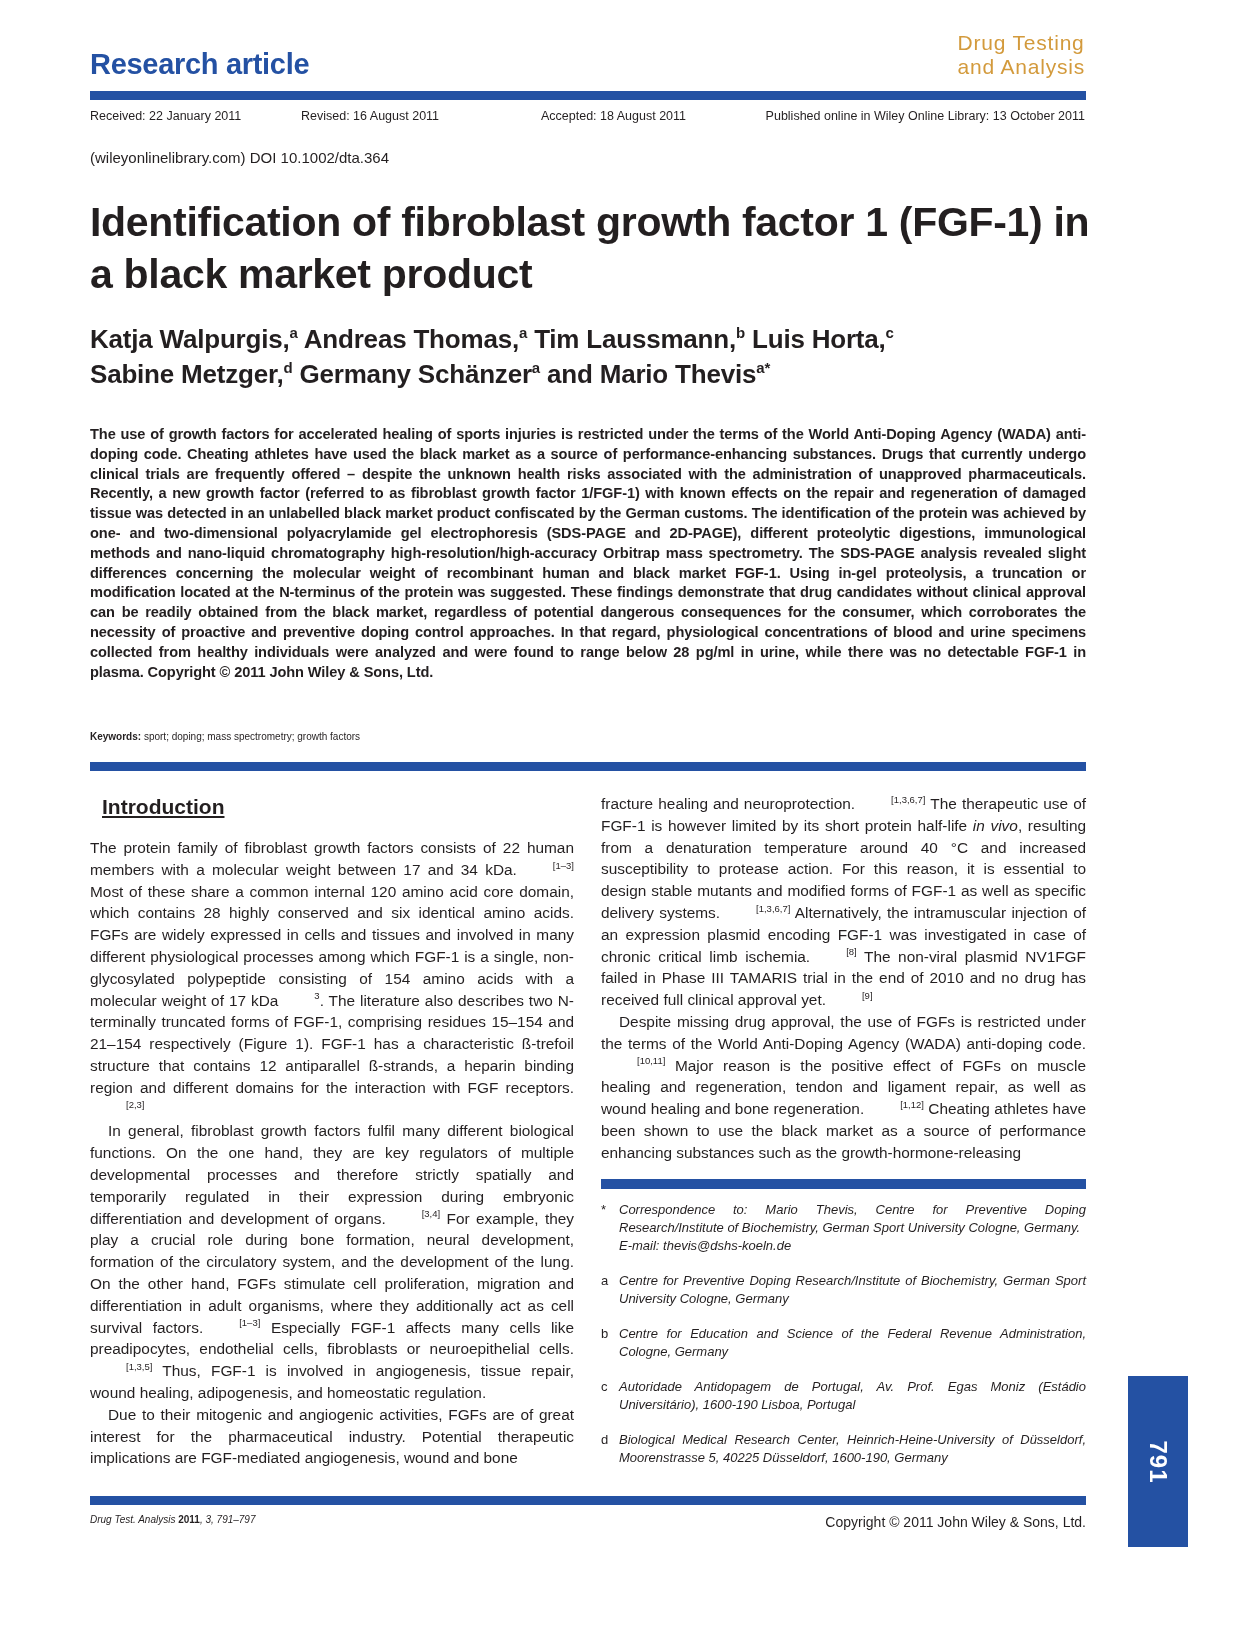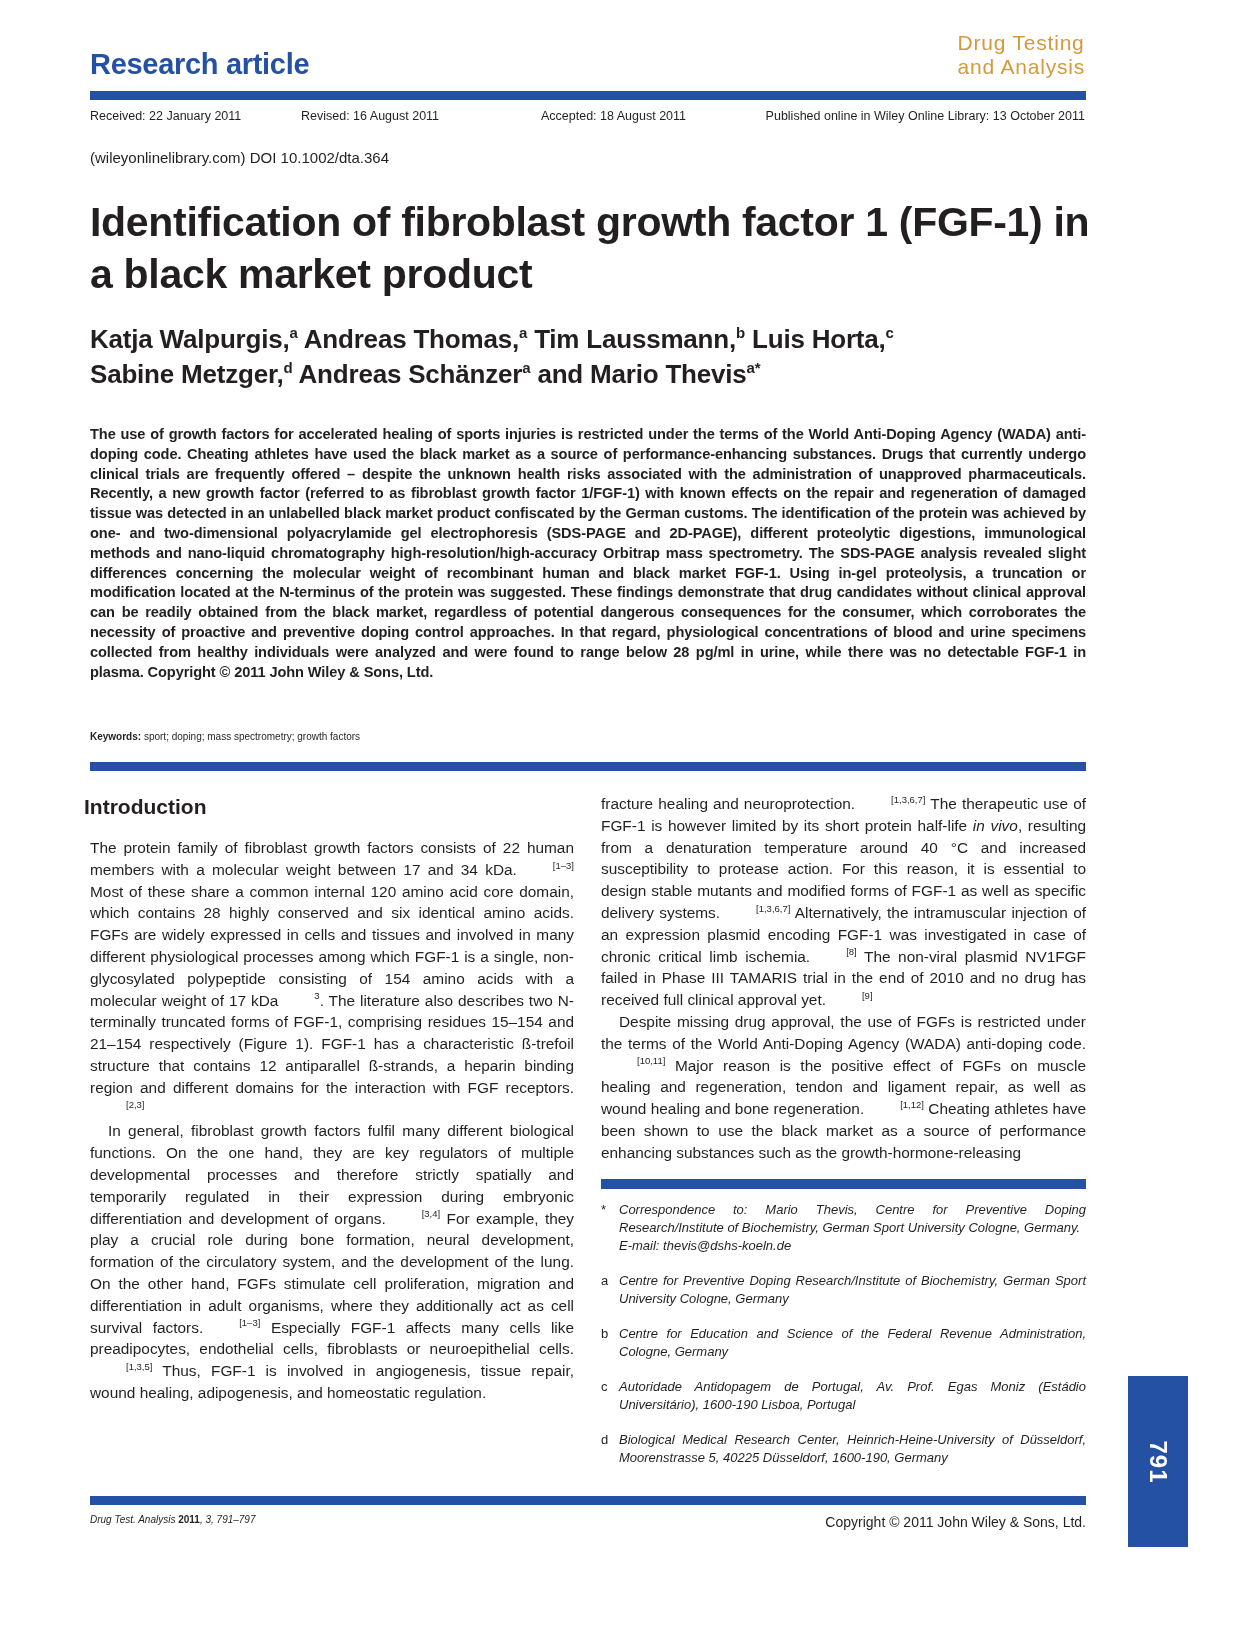--- a/index.html
+++ b/index.html
@@ -9,21 +9,21 @@
   .header-label { left: 90px; top: 48px; font-size: 29px; font-weight: bold; color: #2451a3; letter-spacing: -0.3px; }
   .journal-name { right: 156px; top: 31px; text-align: left; color: #d39a3c; font-size: 21px; line-height: 24px; letter-spacing: 0.8px; }
   .dates { top: 109px; font-size: 12.5px; color: #231f20; }
   .doi { left: 90px; top: 149px; font-size: 15px; }
   .title { left: 90px; top: 196px; width: 1000px; font-size: 41px; line-height: 52px; font-weight: bold; letter-spacing: -0.3px; }
   .authors { left: 90px; top: 322px; width: 1000px; font-size: 26px; line-height: 35px; font-weight: bold; letter-spacing: -0.2px; }
   .authors sup { font-size: 15px; vertical-align: super; line-height: 0; }
   .abstract { left: 90px; top: 425px; width: 996px; font-size: 14.6px; line-height: 19.8px; font-weight: bold; text-align: justify; letter-spacing: -0.1px; }
   .keywords { left: 90px; top: 731px; font-size: 10px; }
   .keywords b { font-weight: bold; }
-  .section-heading { left: 84px; top: 795px; font-size: 21px; font-weight: bold; }
+  .section-heading { left: 102px; top: 795px; font-size: 21px; font-weight: bold; text-decoration: underline; }
   .col { font-size: 15.4px; line-height: 21.8px; text-align: justify; }
   .col p { margin: 0; }
   .col p.indent { text-indent: 18px; }
   .col sup { font-size: 9.5px; line-height: 0; vertical-align: super; padding-left: 36px; }
   .col-left { left: 90px; top: 837px; width: 484px; }
   .col-right { left: 601px; top: 793px; width: 485px; }
   .footnotes { left: 601px; top: 1201px; width: 485px; font-size: 13px; line-height: 18px; font-style: italic; }
   .fn { display: flex; margin-bottom: 17px; }
   .fn-mark { width: 18px; flex: 0 0 18px; font-style: normal; }
   .fn-text { flex: 1; text-align: justify; }
@@ -44,33 +44,34 @@
 <div class="blue-bar" style="left:90px; top:91px; width:996px; height:9px;"></div>
 
 <div class="abs dates" style="left:90px;">Received: 22 January 2011</div>
 <div class="abs dates" style="left:301px;">Revised: 16 August 2011</div>
 <div class="abs dates" style="left:541px;">Accepted: 18 August 2011</div>
 <div class="abs dates" style="right:156px;">Published online in Wiley Online Library: 13 October 2011</div>
 
 <div class="abs doi">(wileyonlinelibrary.com) DOI 10.1002/dta.364</div>
 
 <h1 class="abs title" style="margin:0;">Identification of fibroblast growth factor 1 (FGF-1) in a black market product</h1>
-<div class="abs authors" id="authors"><span>Katja Walpurgis,</span><sup>a</sup> <span>Andreas Thomas,</span><sup>a</sup> <span>Tim Laussmann,</span><sup>b</sup> <span>Luis Horta,</span><sup>c</sup><br><span>Sabine Metzger,</span><sup>d</sup> <span>Andreas Schänzer</span><sup>a</sup> <span>and Mario Thevis</span><sup>a*</sup></div>
+<div class="abs authors" id="authors"><span>Katja Walpurgis,</span><sup>a</sup> <span>Andreas Thomas,</span><sup>a</sup> <span>Tim Laussmann,</span><sup>b</sup> <span>Luis Horta,</span><sup>c</sup><br><span>Sabine Metzger,</span><sup>d</sup> <span>Germany Schänzer</span><sup>a</sup> <span>and Mario Thevis</span><sup>a*</sup></div>
 
 <div class="abs abstract">The use of growth factors for accelerated healing of sports injuries is restricted under the terms of the World Anti-Doping Agency (WADA) anti-doping code. Cheating athletes have used the black market as a source of performance-enhancing substances. Drugs that currently undergo clinical trials are frequently offered – despite the unknown health risks associated with the administration of unapproved pharmaceuticals. Recently, a new growth factor (referred to as fibroblast growth factor 1/FGF-1) with known effects on the repair and regeneration of damaged tissue was detected in an unlabelled black market product confiscated by the German customs. The identification of the protein was achieved by one- and two-dimensional polyacrylamide gel electrophoresis (SDS-PAGE and 2D-PAGE), different proteolytic digestions, immunological methods and nano-liquid chromatography high-resolution/high-accuracy Orbitrap mass spectrometry. The SDS-PAGE analysis revealed slight differences concerning the molecular weight of recombinant human and black market FGF-1. Using in-gel proteolysis, a truncation or modification located at the N-terminus of the protein was suggested. These findings demonstrate that drug candidates without clinical approval can be readily obtained from the black market, regardless of potential dangerous consequences for the consumer, which corroborates the necessity of proactive and preventive doping control approaches. In that regard, physiological concentrations of blood and urine specimens collected from healthy individuals were analyzed and were found to range below 28 pg/ml in urine, while there was no detectable FGF-1 in plasma. Copyright © 2011 John Wiley &amp; Sons, Ltd.</div>
 
 <div class="abs keywords">
   <b>Keywords:</b><span> sport; doping; mass spectrometry; growth factors</span>
 </div>
 <div class="blue-bar" style="left:90px; top:762px; width:996px; height:9px;"></div>
 
 <div class="abs section-heading">Introduction</div>
 <div class="abs col col-left" id="col-left">
     <p>The protein family of fibroblast growth factors consists of 22 human members with a molecular weight between 17 and 34 kDa.<sup>[1–3]</sup> Most of these share a common internal 120 amino acid core domain, which contains 28 highly conserved and six identical amino acids. FGFs are widely expressed in cells and tissues and involved in many different physiological processes among which FGF-1 is a single, non-glycosylated polypeptide consisting of 154 amino acids with a molecular weight of 17 kDa<sup>3</sup>. The literature also describes two N-terminally truncated forms of FGF-1, comprising residues 15–154 and 21–154 respectively (Figure 1). FGF-1 has a characteristic ß-trefoil structure that contains 12 antiparallel ß-strands, a heparin binding region and different domains for the interaction with FGF receptors.<sup>[2,3]</sup></p>
     <p class="indent">In general, fibroblast growth factors fulfil many different biological functions. On the one hand, they are key regulators of multiple developmental processes and therefore strictly spatially and temporarily regulated in their expression during embryonic differentiation and development of organs.<sup>[3,4]</sup> For example, they play a crucial role during bone formation, neural development, formation of the circulatory system, and the development of the lung. On the other hand, FGFs stimulate cell proliferation, migration and differentiation in adult organisms, where they additionally act as cell survival factors.<sup>[1–3]</sup> Especially FGF-1 affects many cells like preadipocytes, endothelial cells, fibroblasts or neuroepithelial cells.<sup>[1,3,5]</sup> Thus, FGF-1 is involved in angiogenesis, tissue repair, wound healing, adipogenesis, and homeostatic regulation.</p>
+    <p class="indent">Due to their mitogenic and angiogenic activities, FGFs are of great interest for the pharmaceutical industry. Potential therapeutic implications are FGF-mediated angiogenesis, wound and bone</p>
   </div>
 <div class="abs col col-right" id="col-right">
     <p>fracture healing and neuroprotection.<sup>[1,3,6,7]</sup> The therapeutic use of FGF-1 is however limited by its short protein half-life <i>in vivo</i>, resulting from a denaturation temperature around 40 °C and increased susceptibility to protease action. For this reason, it is essential to design stable mutants and modified forms of FGF-1 as well as specific delivery systems.<sup>[1,3,6,7]</sup> Alternatively, the intramuscular injection of an expression plasmid encoding FGF-1 was investigated in case of chronic critical limb ischemia.<sup>[8]</sup> The non-viral plasmid NV1FGF failed in Phase III TAMARIS trial in the end of 2010 and no drug has received full clinical approval yet.<sup>[9]</sup></p>
     <p class="indent">Despite missing drug approval, the use of FGFs is restricted under the terms of the World Anti-Doping Agency (WADA) anti-doping code.<sup>[10,11]</sup> Major reason is the positive effect of FGFs on muscle healing and regeneration, tendon and ligament repair, as well as wound healing and bone regeneration.<sup>[1,12]</sup> Cheating athletes have been shown to use the black market as a source of performance enhancing substances such as the growth-hormone-releasing</p>
   </div>
 
 <div class="blue-bar" style="left:601px; top:1179px; width:485px; height:10px;"></div>
 <div class="abs footnotes" id="footnotes">
     <div class="fn">
       <div class="fn-mark">*</div>

